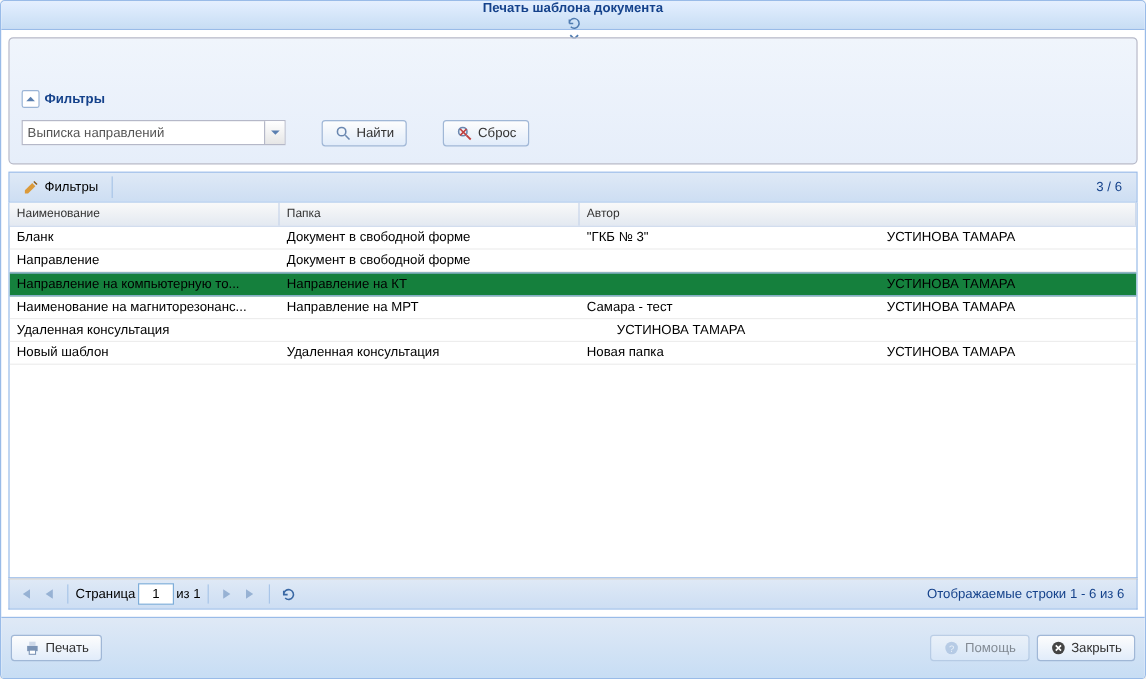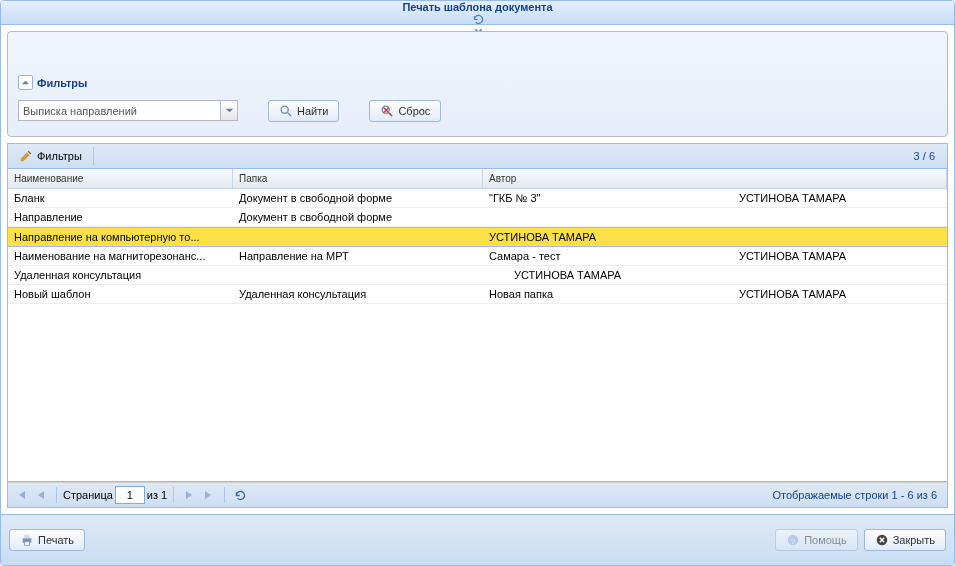--- a/index.html
+++ b/index.html
@@ -27,21 +27,21 @@
 .toolbar .edit-btn { height: 20px; padding: 0 6px; display: flex; align-items: center; gap: 4px; cursor: pointer; border: 1px solid transparent; }
 .toolbar .spacer { flex: 1; }
 .toolbar .count { color: #15428b; padding-right: 8px; }
 .toolbar .sep { width:1px; height:18px; background:#a9c5e8; margin:0 4px;}
 
 .grid { flex: 1; border: 1px solid #99bbe8; border-top: none; display:flex; flex-direction:column; background:#fff;}
 .grid-header { display: flex; background: linear-gradient(#f9f9f9,#e3e9f1); border-bottom: 1px solid #c7d5ea; }
 .grid-header .col { padding: 4px 6px; border-right: 1px solid #c7d5ea; color: #333; font-size: 10px; }
 .grid-body { flex: 1; overflow: auto; }
 .grid-row { display: flex; border-bottom: 1px solid #ededed; cursor: default; }
-.grid-row.selected { background: #fde047; border-top:1px solid #a3bae9; border-bottom:1px solid #a3bae9; }
+.grid-row.selected { background: #15803d; border-top:1px solid #a3bae9; border-bottom:1px solid #a3bae9; }
 .grid-row .cell { padding: 3px 6px; white-space: nowrap; overflow: hidden; text-overflow: ellipsis; }
 .col-name { width: 225px; } .col-type { width: 250px; } .col-folder { width: 250px; } .col-author { flex: 1; }
 
 .paging { height: 26px; background: linear-gradient(#dfe9f6,#cddef3); border: 1px solid #99bbe8; border-top-color:#d0d0d0; display: flex; align-items: center; padding: 0 4px; gap: 2px; }
 .paging .pg-btn { width: 18px; height: 18px; display:flex;align-items:center;justify-content:center; cursor:pointer;}
 .paging .pg-btn.disabled { opacity: .4; cursor: default; }
 .paging input { width: 30px; height: 18px; text-align: center; border: 1px solid #7eadd9; font-size:11px; }
 .paging .sep { width:1px; height:16px; background:#a9c5e8; margin:0 4px;}
 .paging .info { margin-left: auto; color: #15428b; padding-right: 6px; }
 
@@ -133,20 +133,21 @@
             <div class="cell col-author">УСТИНОВА ТАМАРА</div>
           </div>
           <div class="grid-row">
             <div class="cell col-name">Направление</div>
             <div class="cell col-type">Документ в свободной форме</div>
             <div class="cell col-folder"></div>
             <div class="cell col-author"></div>
           </div>
           <div class="grid-row selected">
             <div class="cell col-name">Направление на компьютерную то...</div>
+            <div class="cell col-type">Направление на КТ</div>
             <div class="cell col-folder"></div>
             <div class="cell col-author">УСТИНОВА ТАМАРА</div>
           </div>
           <div class="grid-row">
             <div class="cell col-name">Наименование на магниторезонанс...</div>
             <div class="cell col-type">Направление на МРТ</div>
             <div class="cell col-folder">Самара - тест</div>
             <div class="cell col-author">УСТИНОВА ТАМАРА</div>
           </div>
           <div class="grid-row">

